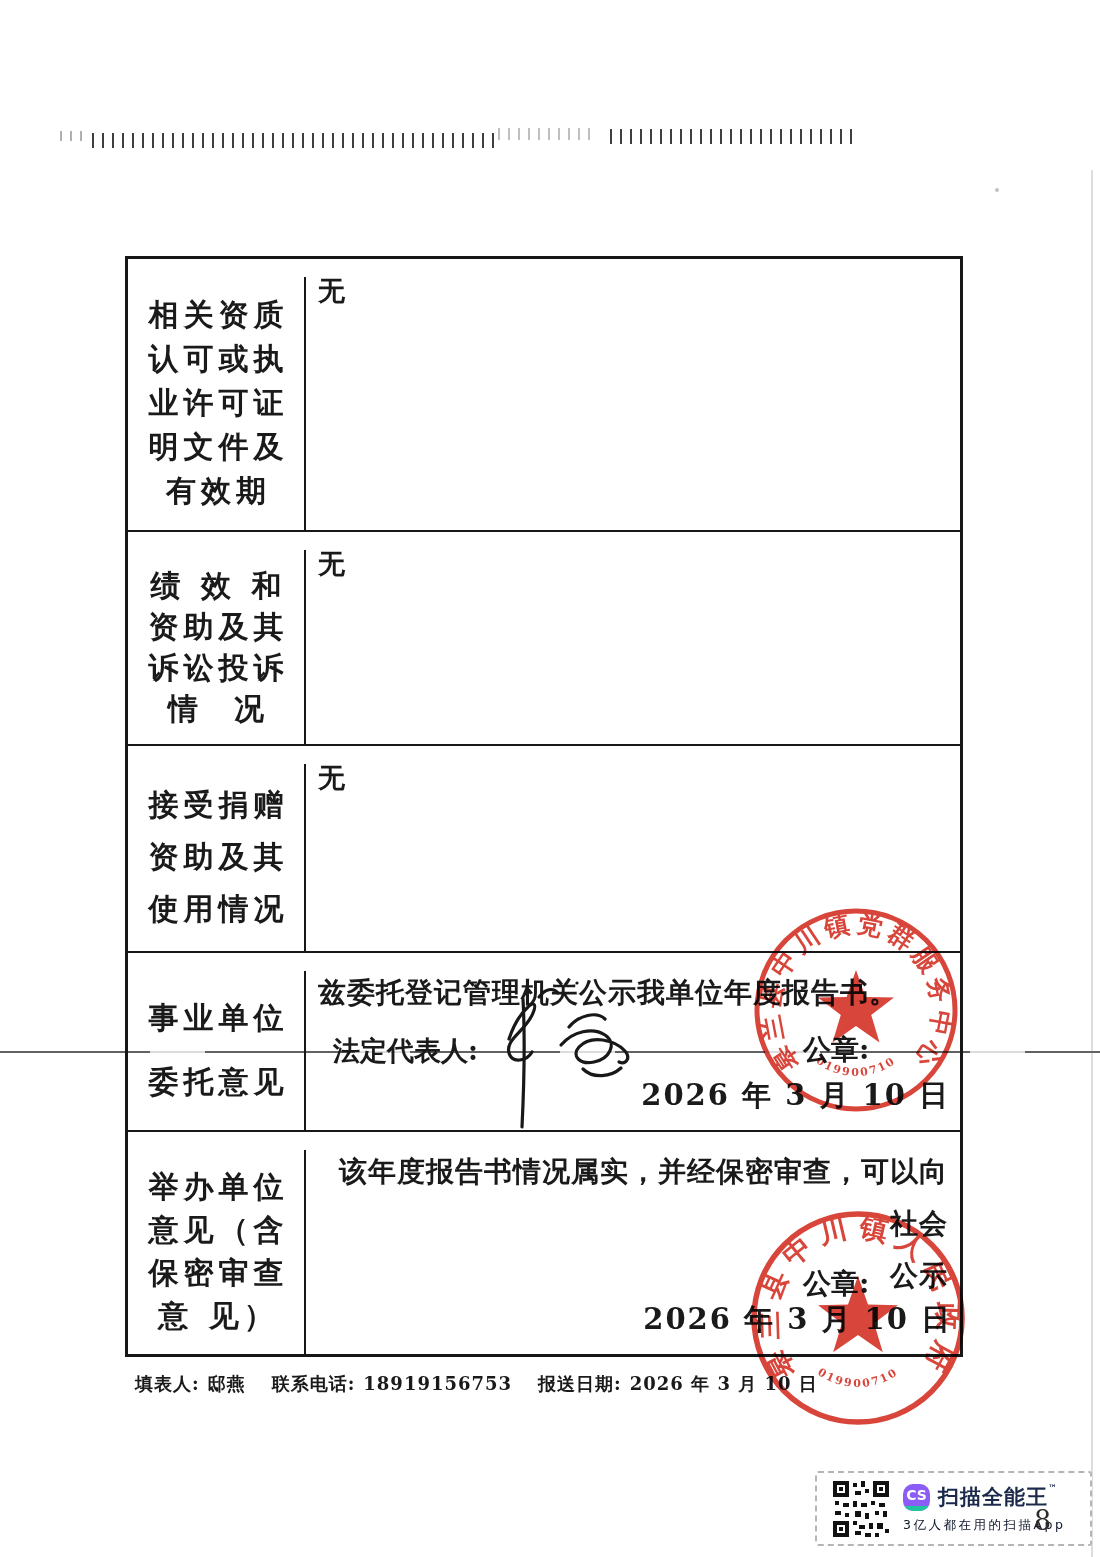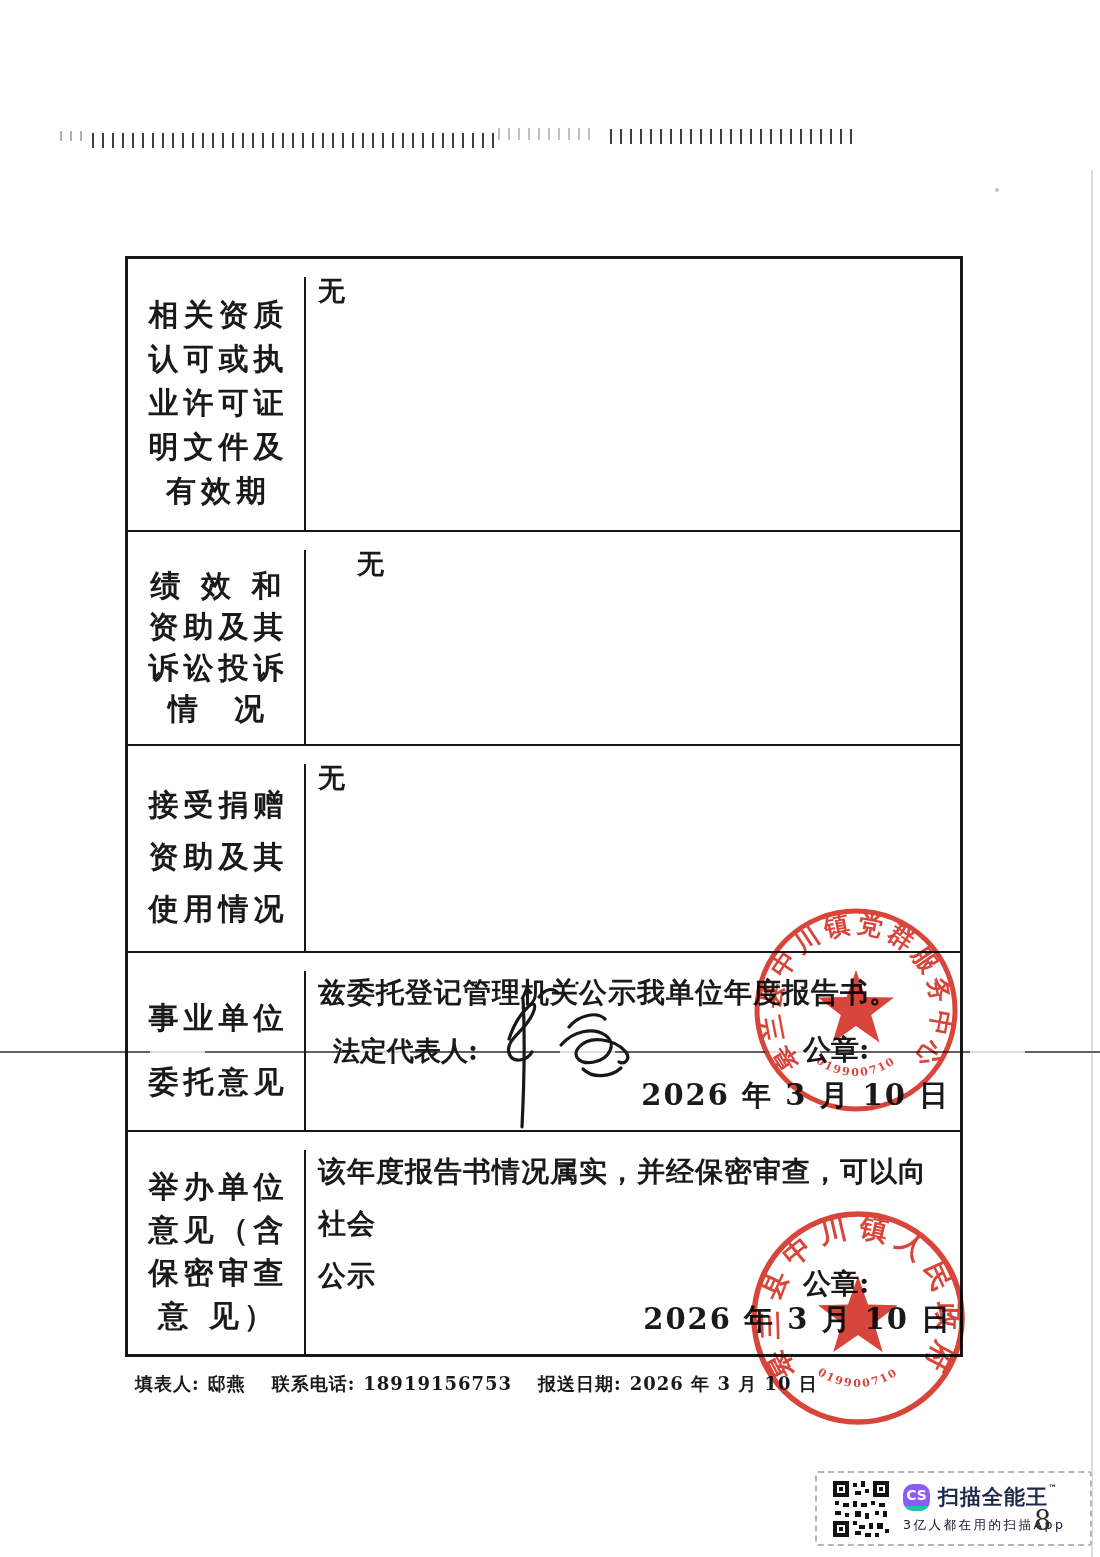--- a/index.html
+++ b/index.html
@@ -29,22 +29,22 @@
     opacity:.8;
   }
   .edge-right { position:absolute; top:170px; bottom:0; left:1091px; width:2px; background:rgba(120,120,120,.25); }
 
   
   .doc-table {
     position:absolute; left:125px; top:256px; width:838px; height:1101px;
     border:3px solid #171717; display:flex; flex-direction:column;
   }
   .row { display:flex; border-bottom:2px solid #171717; }
-  .row:last-child { border-bottom:none; }
-  .r1 { height:273px; } .r2 { height:214px;gap:39px; } .r3 { height:207px; }
+  .row:last-child { border-bottom:none;text-align:right; }
+  .r1 { height:273px; } .r2 { height:214px; } .r3 { height:207px; }
   .r4 { height:179px; } .r5 { flex:1; }
 
   .label-cell {
     width:178px; border-right:2px solid #171717; flex:none;
     display:flex; flex-direction:column; justify-content:space-around;
     align-items:center; padding:16px 3px; 
     font-size:30px; font-weight:bold; letter-spacing:5px; text-indent:5px;margin-top:18px;
   }
   .label-cell div { white-space:pre; }
   .content-cell { flex:1; position:relative; padding:14px 12px; font-size:28px; font-weight:bold; }

